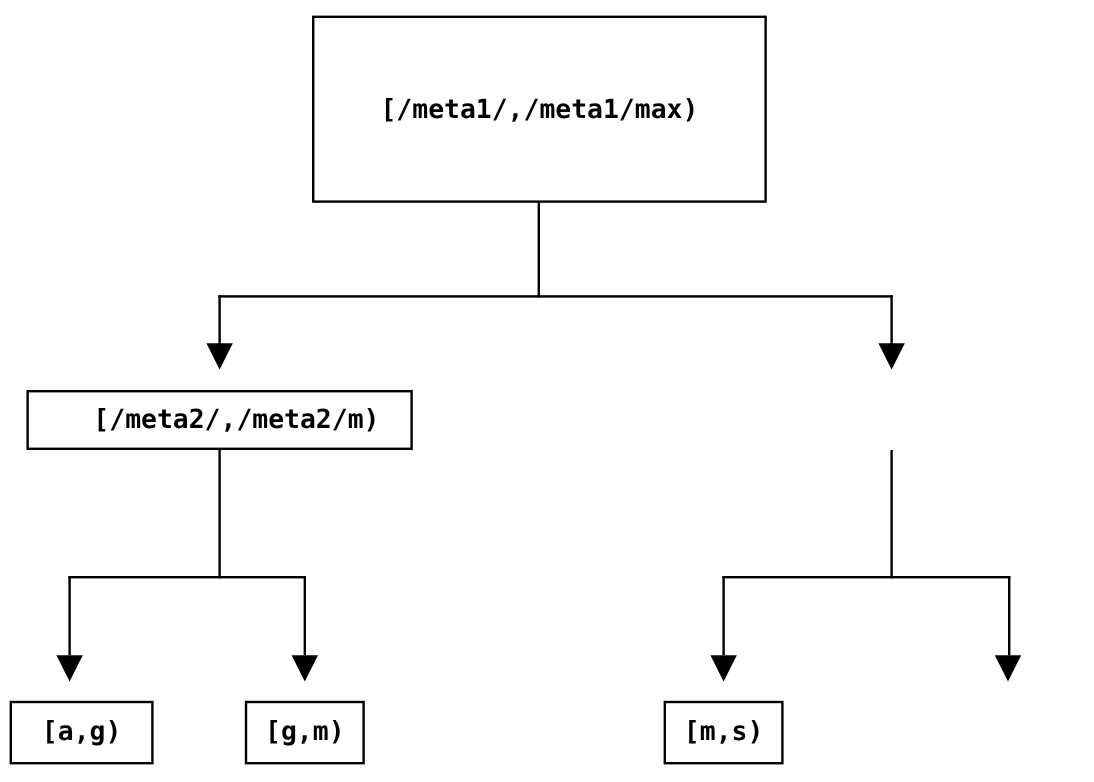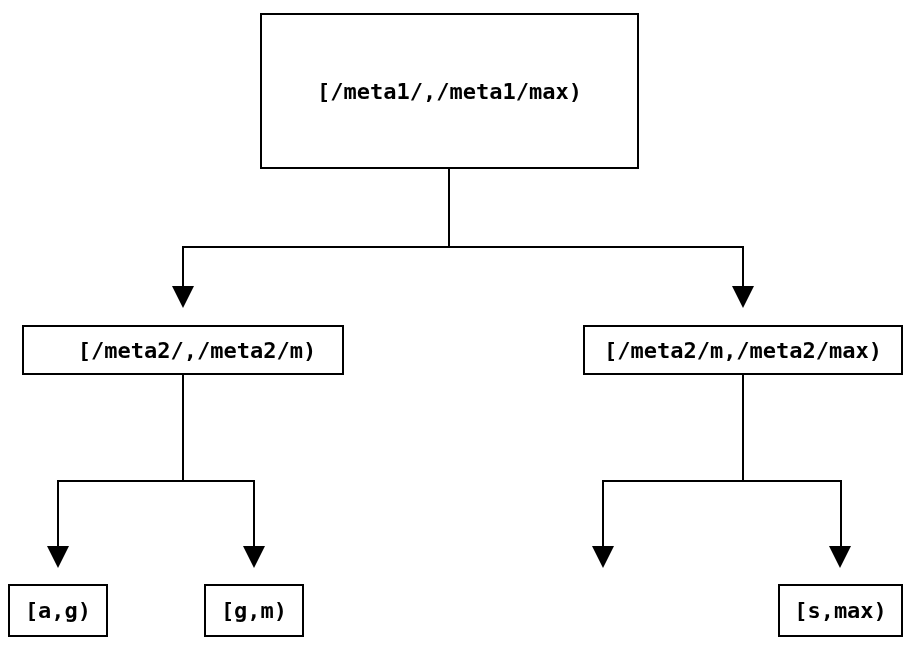--- a/index.html
+++ b/index.html
@@ -38,21 +38,21 @@
     height: 0;
     border-left: 11px solid transparent;
     border-right: 11px solid transparent;
     border-top: 22px solid #000000;
   }
 
   
   #node-root      { left: 260px; top: 13px;  width: 379px; height: 156px; align-items: center; }
   #node-left      { left: 22px;  top: 325px; width: 322px; height: 50px; padding-left: 28px; }
   #node-right     { left: 583px; top: 325px; width: 320px; height: 50px; }
-  #node-leaf-ag   { left: 8px;   top: 584px; width: 100px; height: 53px; }
+  #node-leaf-ag   { left: 8px;   top: 584px; width: 120px; height: 53px; }
   #node-leaf-gm   { left: 204px; top: 584px; width: 100px; height: 53px; text-align: right; }
   #node-leaf-ms   { left: 553px; top: 584px; width: 100px; height: 53px; }
   #node-leaf-smax { left: 778px; top: 584px; width: 125px; height: 53px; }
 
   
   #l1-trunk   { left: 448px; top: 169px; width: 2px;   height: 79px; }
   #l1-hbar    { left: 182px; top: 246px; width: 562px; height: 2px; }
   #l1-drop-l  { left: 182px; top: 246px; width: 2px;   height: 42px; }
   #l1-drop-r  { left: 742px; top: 246px; width: 2px;   height: 42px; }
   #l1-arrow-l { left: 172px; top: 286px; }
@@ -80,36 +80,33 @@
 <div class="canvas">
 
   <div class="node" id="node-root">
     <span>[/meta1/,/meta1/max)</span>
   </div>
 
   <div class="node" id="node-left">
     <span>[/meta2/,/meta2/m)</span>
   </div>
 
-  <div class="node" id="node-right">
-    <span>[/meta2/m,/meta2/max)</span>
-  </div>
 
   <div class="node" id="node-leaf-ag">
     <span>[a,g)</span>
   </div>
 
   <div class="node" id="node-leaf-gm">
     <span>[g,m)</span>
   </div>
 
+  <div class="node" id="node-leaf-ms">
+    <span>[m,s)</span>
+  </div>
 
-  <div class="node" id="node-leaf-smax">
-    <span>[s,max)</span>
-  </div>
 
   <div class="line" id="l1-trunk"></div>
   <div class="line" id="l1-hbar"></div>
   <div class="line" id="l1-drop-l"></div>
   <div class="line" id="l1-drop-r"></div>
   <div class="arrow" id="l1-arrow-l"></div>
   <div class="arrow" id="l1-arrow-r"></div>
 
   <div class="line" id="l2a-trunk"></div>
   <div class="line" id="l2a-hbar"></div>

